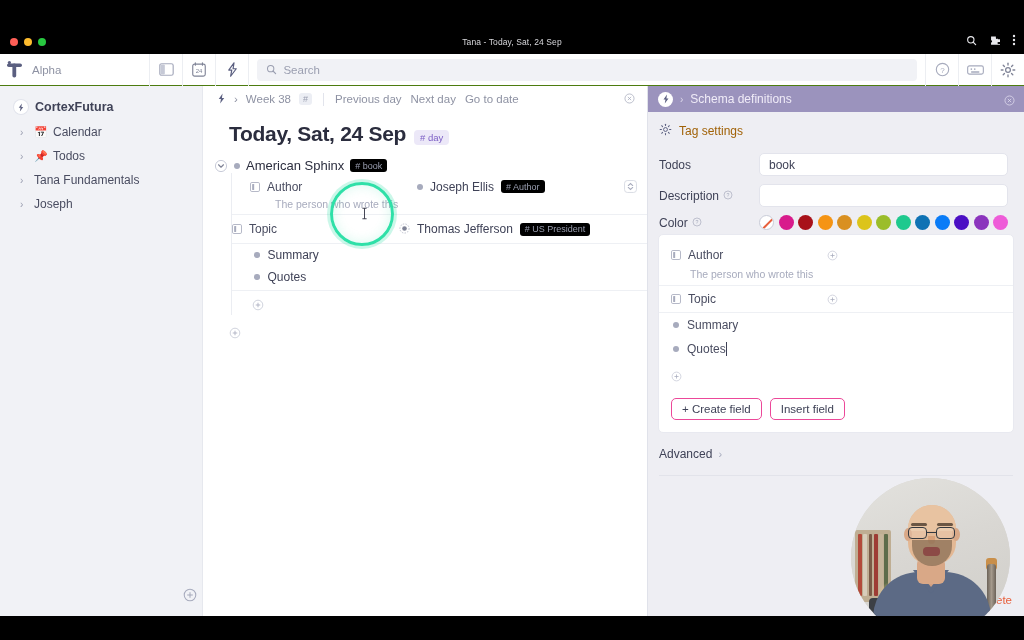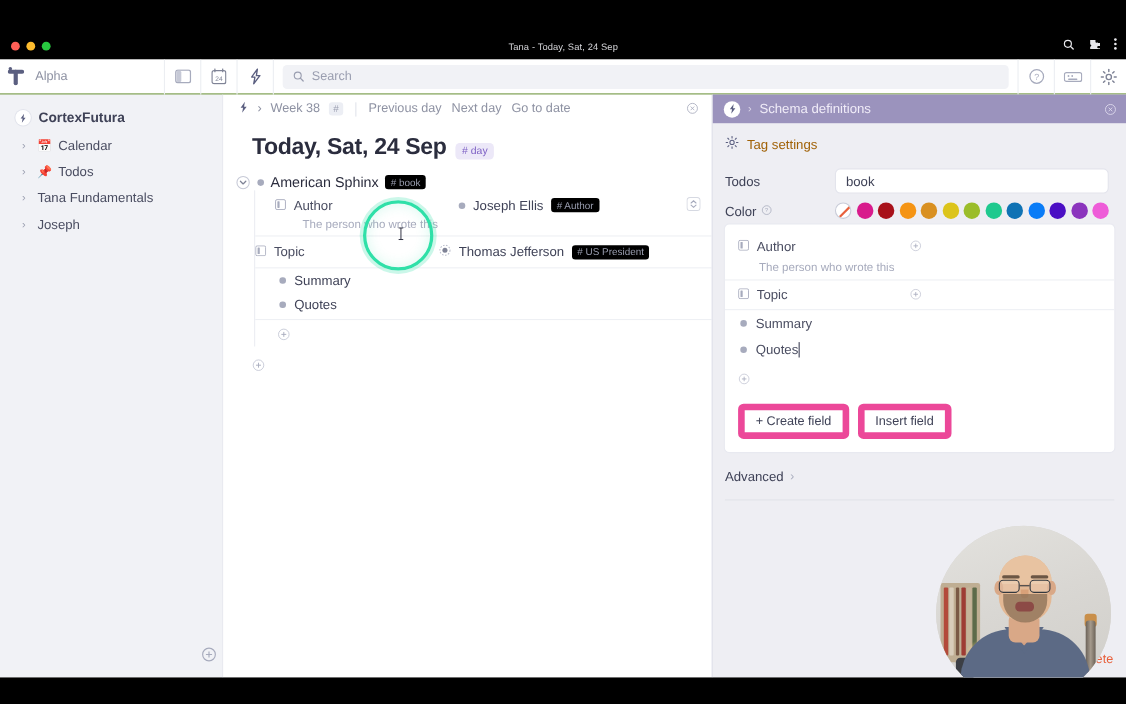--- a/index.html
+++ b/index.html
@@ -207,21 +207,21 @@
   }
   .dc-block { border-bottom: 1px solid #eef0f4; padding-bottom: 3px; }
   .dc-block .dc-row { border-bottom: none; }
   .dc-name { font-size: 12px; color: #4a4d61; }
   .dc-desc { font-size: 10.5px; color: #a7abbd; padding: 0 0 2px 31px; }
   .dc-plus { position: absolute; left: 168px; top: 5px; cursor: pointer; }
   .dc-bullet-row { display: flex; align-items: center; gap: 8px; padding: 5px 0 5px 14px; }
   .dc-add { padding: 7px 0 0 12px; }
   .dc-buttons { display: flex; gap: 8px; padding: 12px 0 2px 12px; }
   .pill-btn {
-    border: 6px solid #ec4899; background: #fff; border-radius: 5px;
+    border: 1px solid #ec4899; background: #fff; border-radius: 5px;
     font-size: 11.5px; color: #3f4257; padding: 4px 10px; cursor: pointer;
     font-family: "Liberation Sans", sans-serif;
   }
 
   .advanced-row {
     display: flex; align-items: center; gap: 6px;
     padding: 14px 0 14px 11px; font-size: 12px; color: #3f4257; cursor: pointer;
   }
   .panel-divider { height: 1px; background: #e2e3ea; margin: 0 11px; }
   .panel-footer {
@@ -626,20 +626,32 @@
             </svg>
         </span>
         <span>Tag settings</span>
       </div>
 
       <div class="form-row">
         <span class="form-label">Todos</span>
         <span class="form-input">book</span>
       </div>
 
+      <div class="form-row">
+        <span class="form-label">
+          <span>Description</span>
+          <span>
+            <svg width="10" height="10" viewBox="0 0 16 16">
+                <circle cx="8" cy="8" r="6.4" fill="none" stroke="#a7abbd" stroke-width="1.1"></circle>
+                <text x="8" y="11.2" font-size="8.4" fill="#a7abbd" text-anchor="middle" font-family="Liberation Sans, sans-serif">?</text>
+              </svg>
+          </span>
+        </span>
+        <span class="form-input" placeholder=""></span>
+      </div>
 
       <div class="form-row">
         <span class="form-label">
           <span>Color</span>
           <span>
             <svg width="10" height="10" viewBox="0 0 16 16">
                 <circle cx="8" cy="8" r="6.4" fill="none" stroke="#a7abbd" stroke-width="1.1"></circle>
                 <text x="8" y="11.2" font-size="8.4" fill="#a7abbd" text-anchor="middle" font-family="Liberation Sans, sans-serif">?</text>
               </svg>
           </span>

